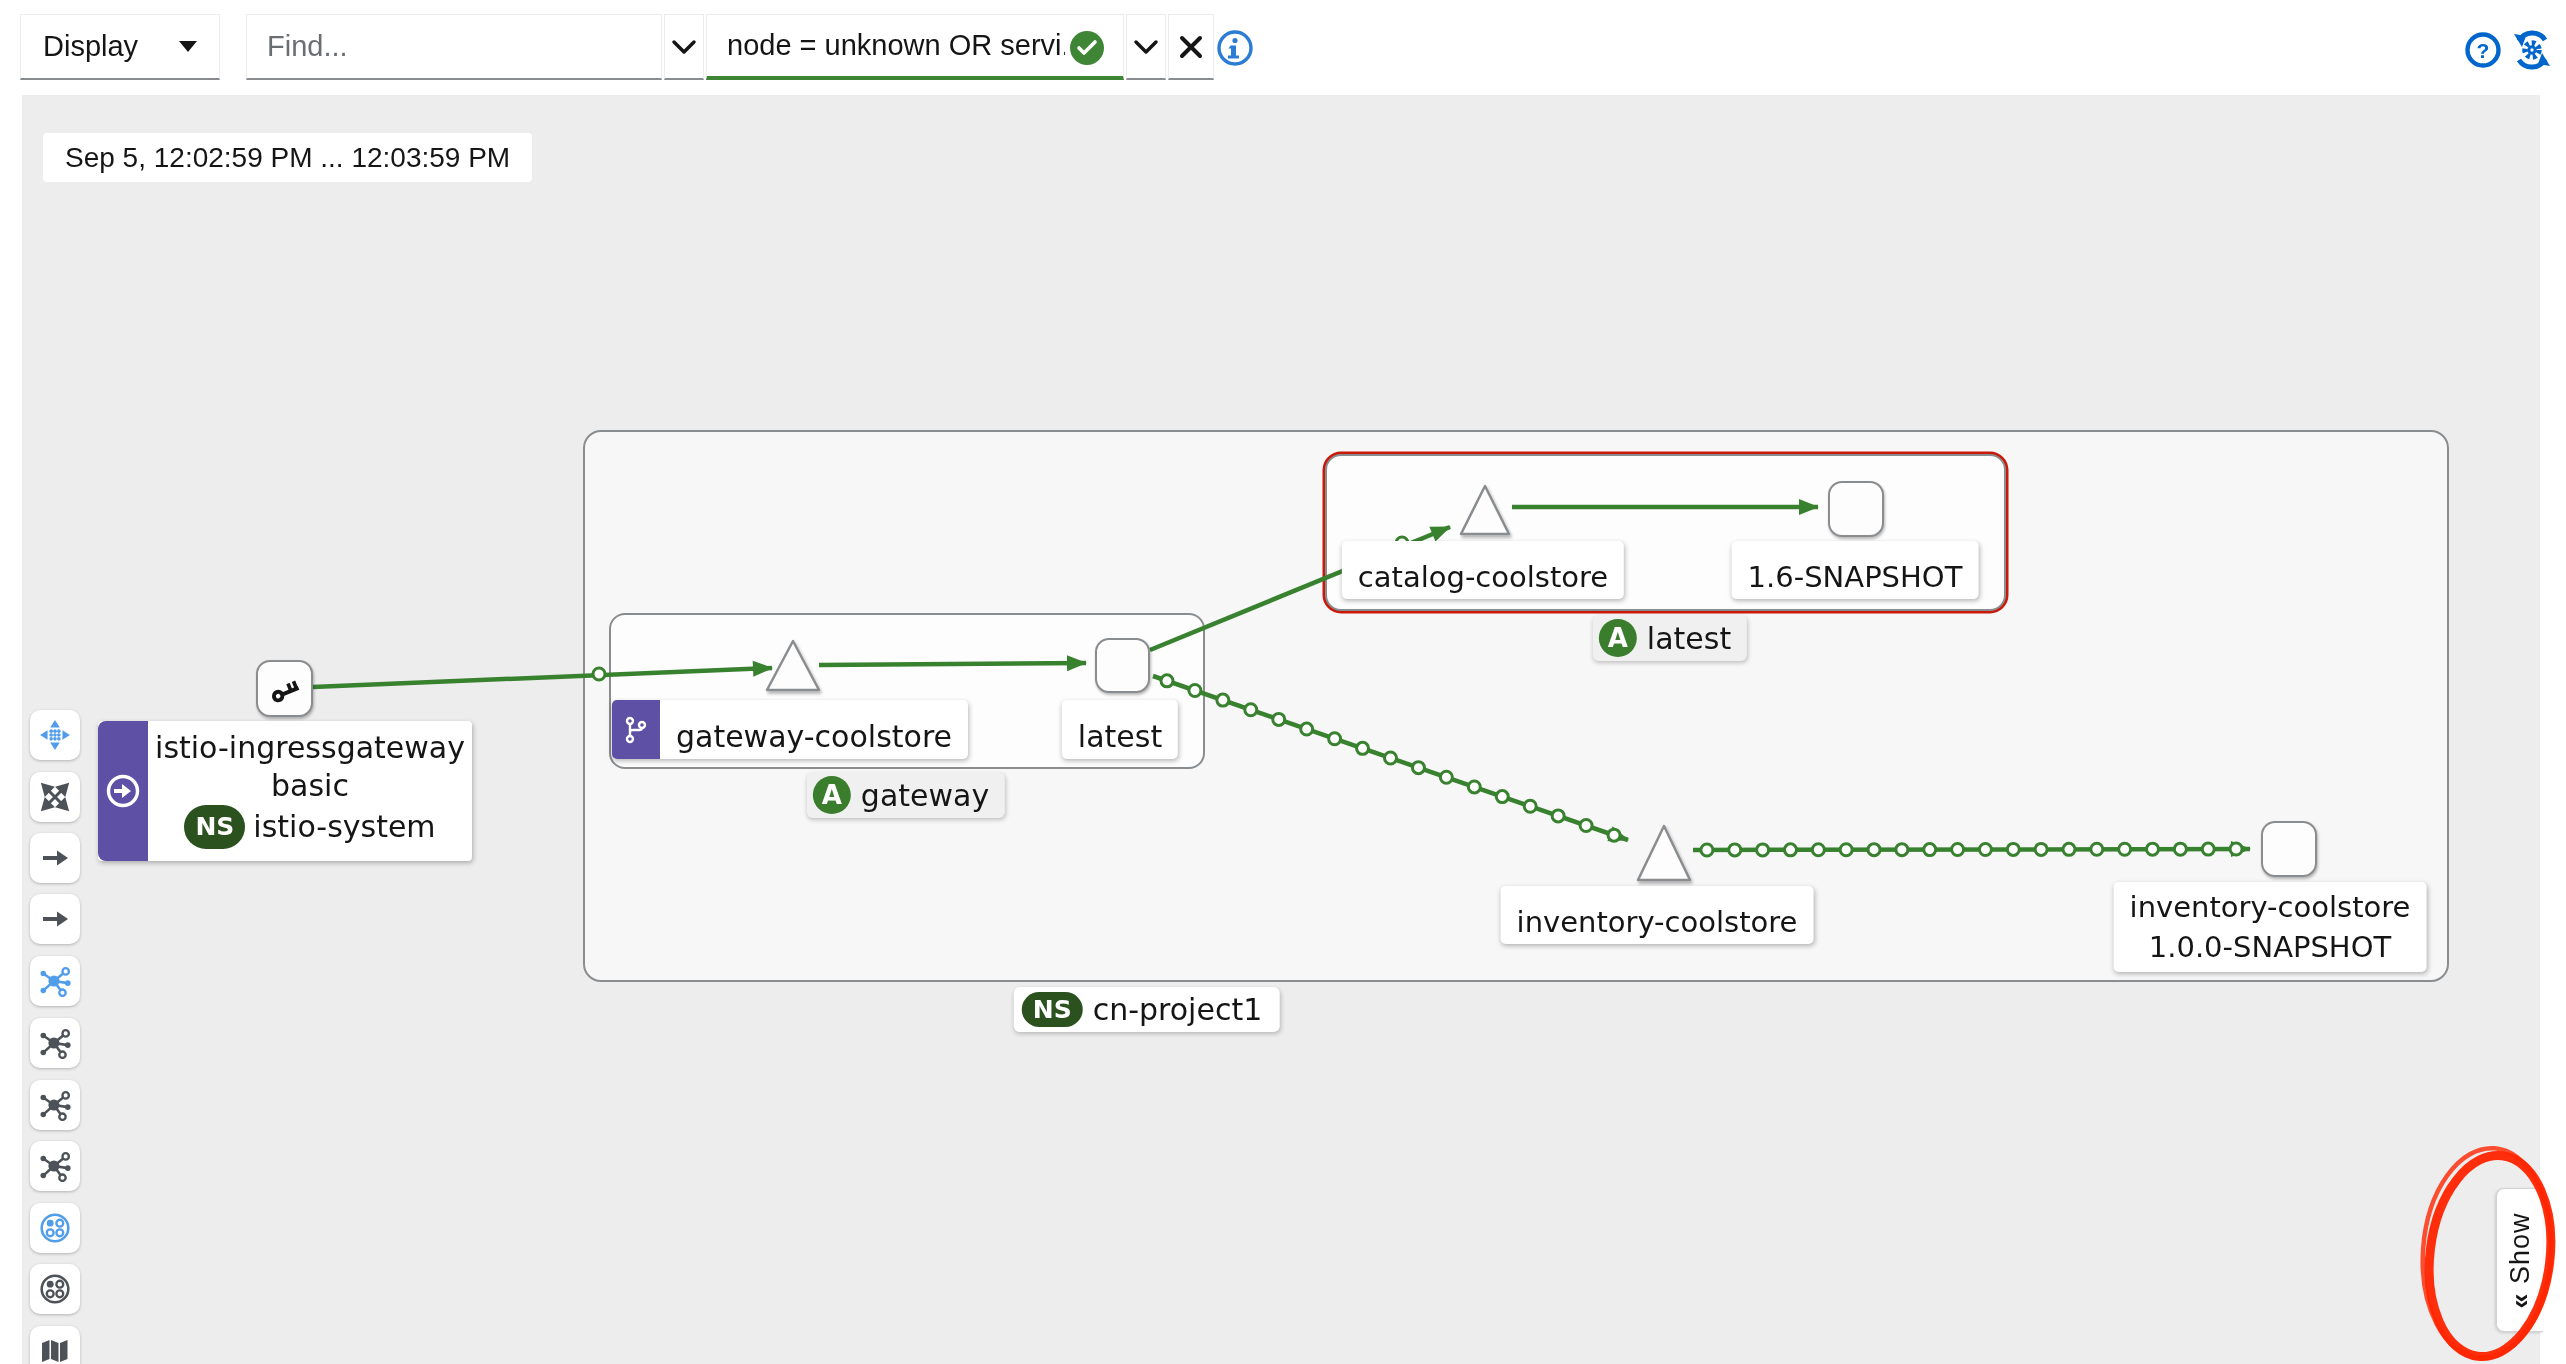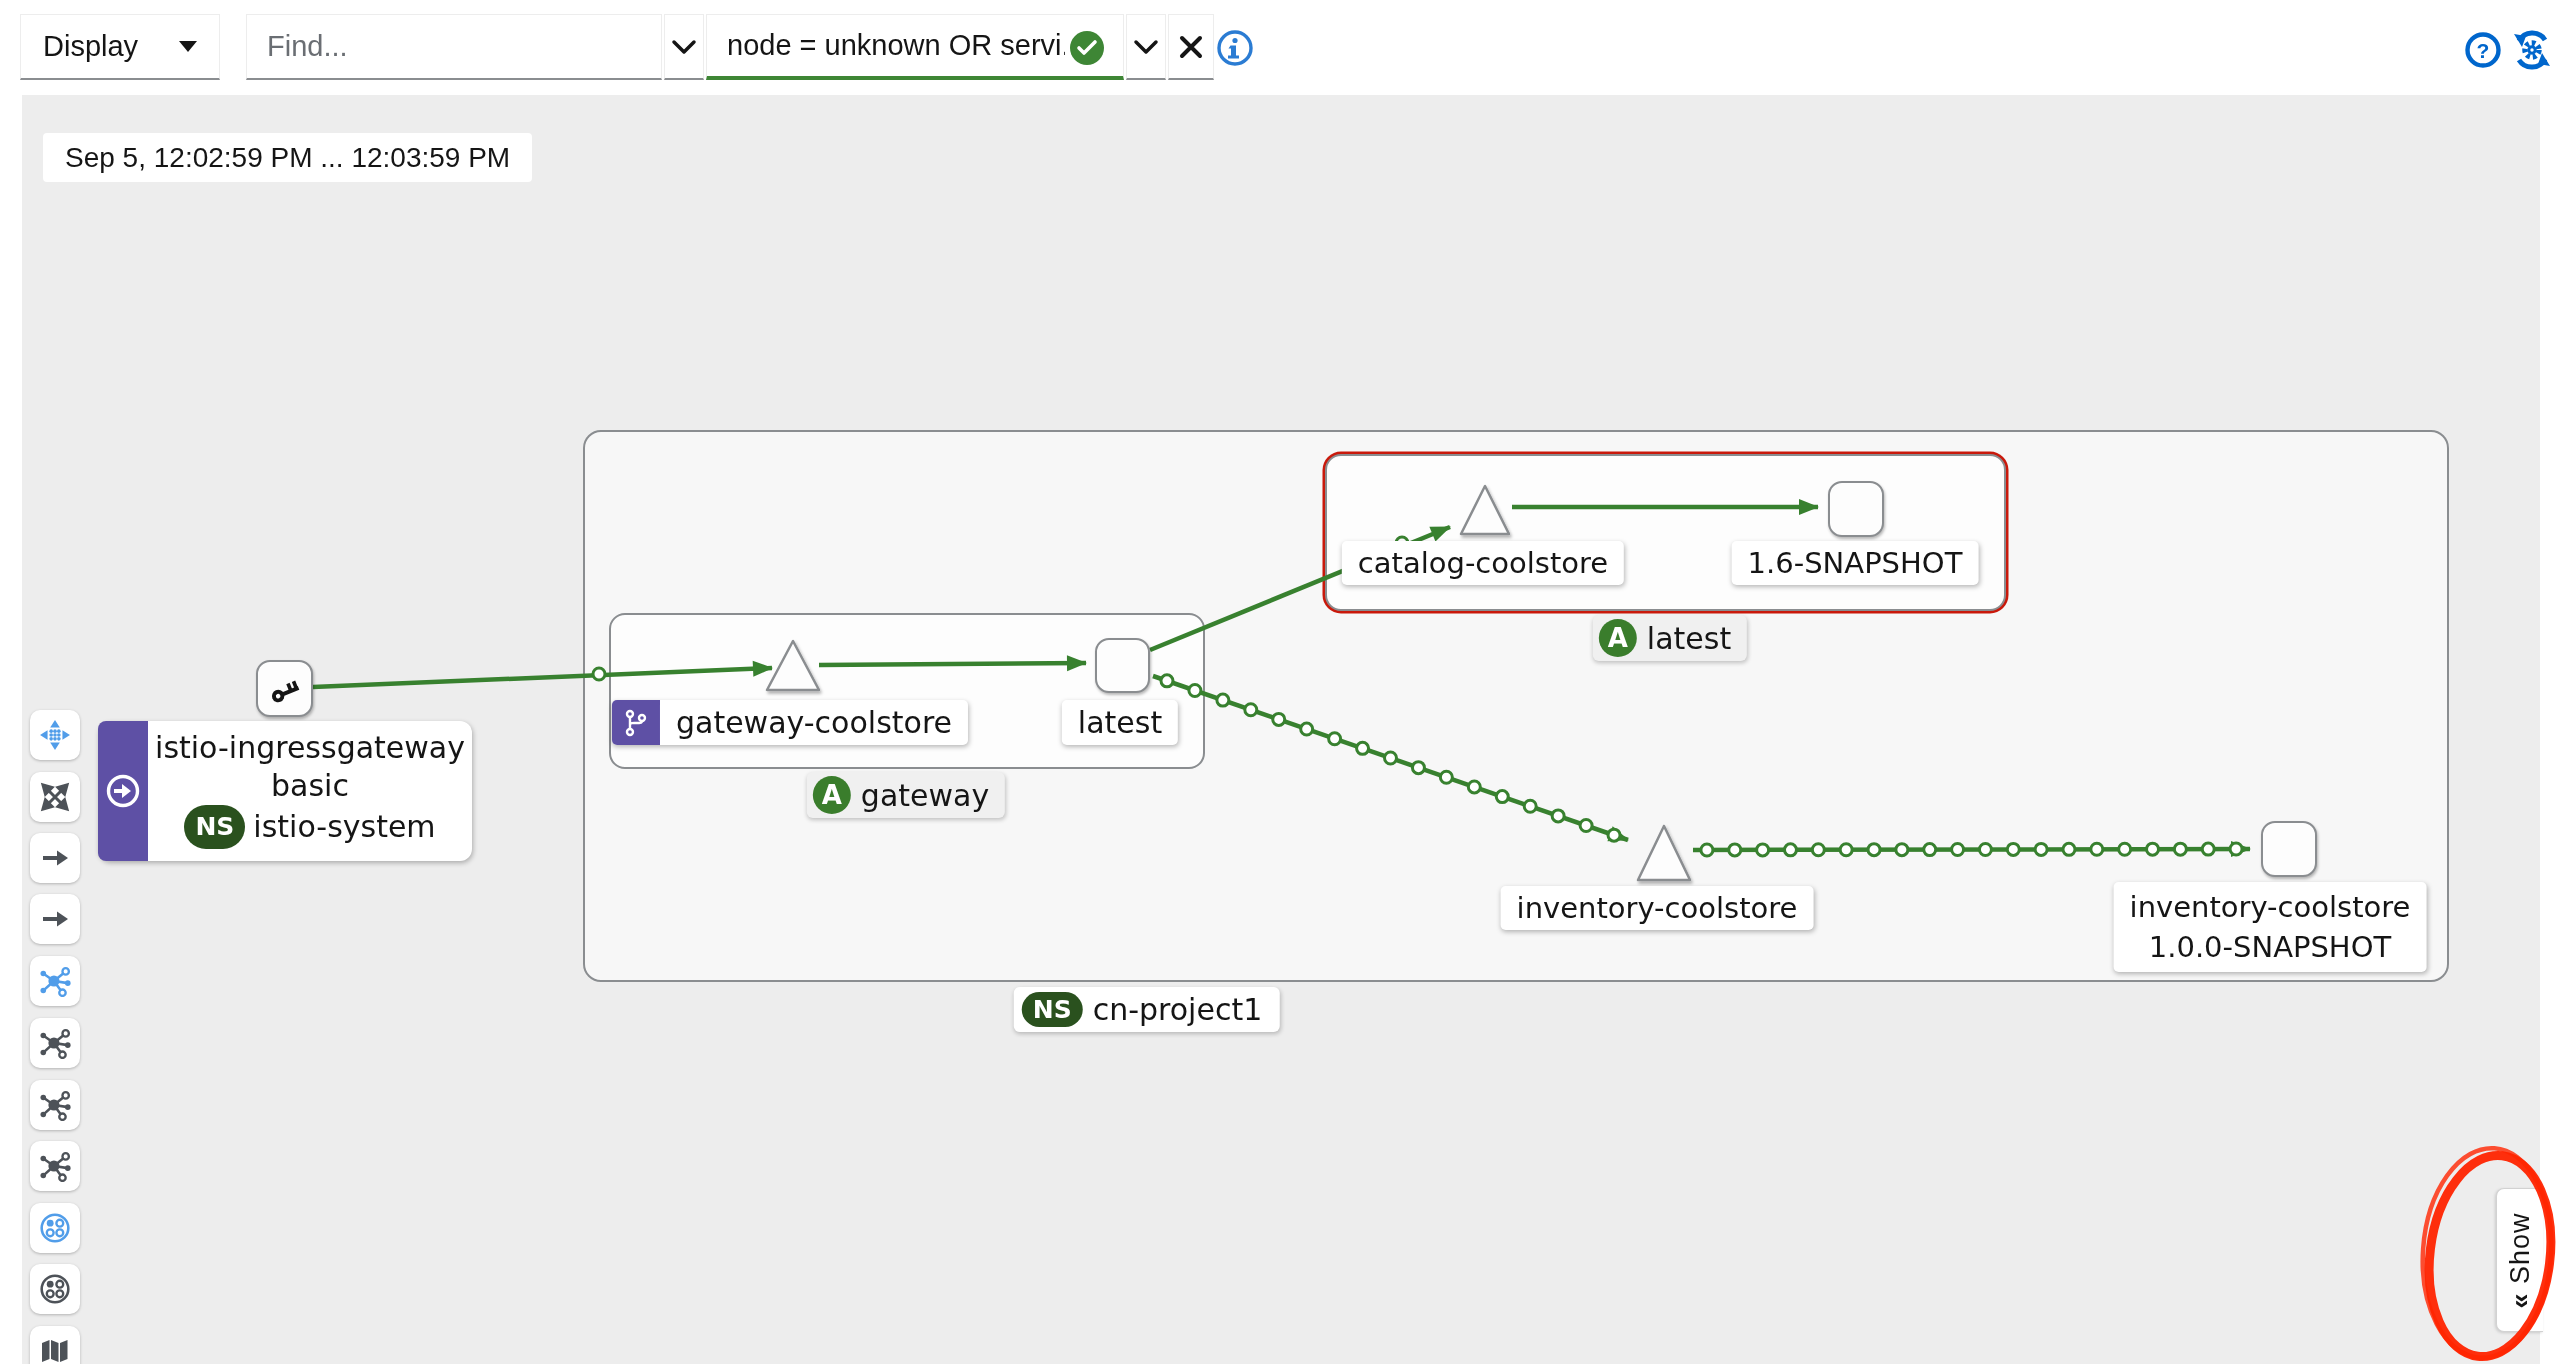--- a/index.html
+++ b/index.html
@@ -48,24 +48,24 @@
 
   
   .node-square{position:absolute;box-sizing:border-box;background:#fdfdfd;border:2.5px solid #8a8d90;
     border-radius:14px;box-shadow:1px 2px 3px rgba(0,0,0,.28);}
   .key-node{left:256px;top:660px;width:57px;height:57px;display:flex;align-items:center;justify-content:center;}
 
   
   .glabel{position:absolute;background:#fff;border-radius:5px;box-shadow:1px 2px 5px rgba(0,0,0,.28);
     font-family:"DejaVu Sans",sans-serif;font-size:30px;color:#151515;display:flex;align-items:center;
     white-space:nowrap;transform:translateX(-50%);}
-  .glabel .txt{padding:5px 16px;}
+  .glabel .txt{padding:5px 16px;margin-top:14px;}
   .badge-strip{align-self:stretch;width:48px;background:#5e50a5;border-radius:5px 0 0 5px;
     display:flex;align-items:center;justify-content:center;}
-  .istio-label{position:absolute;left:98px;top:721px;width:374px;background:#fff;border-radius:12px;
+  .istio-label{position:absolute;left:98px;top:721px;width:374px;background:#fff;border-radius:4px;
     box-shadow:1px 2px 5px rgba(0,0,0,.28);display:flex;font-family:"DejaVu Sans",sans-serif;font-size:30px;}
   .istio-strip{width:50px;background:#5e50a5;border-radius:8px 0 0 8px;display:flex;align-items:center;justify-content:center;}
   .istio-text{flex:1;text-align:center;padding:8px 6px 12px 6px;line-height:38px;}
   .ns-pill{display:inline-flex;align-items:center;justify-content:center;background:#2a511e;color:#fff;
     font-weight:bold;font-size:25px;border-radius:999px;padding:3px 11px;margin-right:8px;vertical-align:2px;
     font-family:"DejaVu Sans",sans-serif;}
   .app-badge{position:absolute;transform:translateX(-50%);background:#f0f0f0;border-radius:6px;
     box-shadow:1px 2px 4px rgba(0,0,0,.22);display:flex;align-items:center;padding:4px 16px 4px 6px;
     font-family:"DejaVu Sans",sans-serif;font-size:30px;color:#151515;white-space:nowrap;}
   .a-circle{width:38px;height:38px;border-radius:50%;background:#3a7d2c;color:#fff;font-weight:bold;

